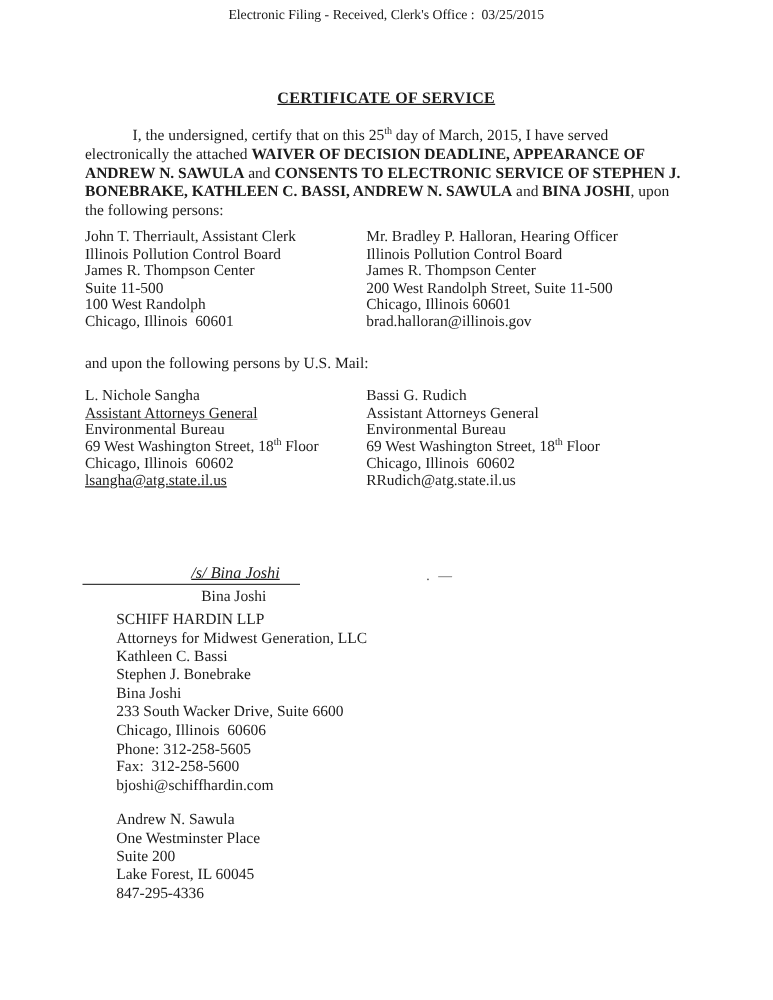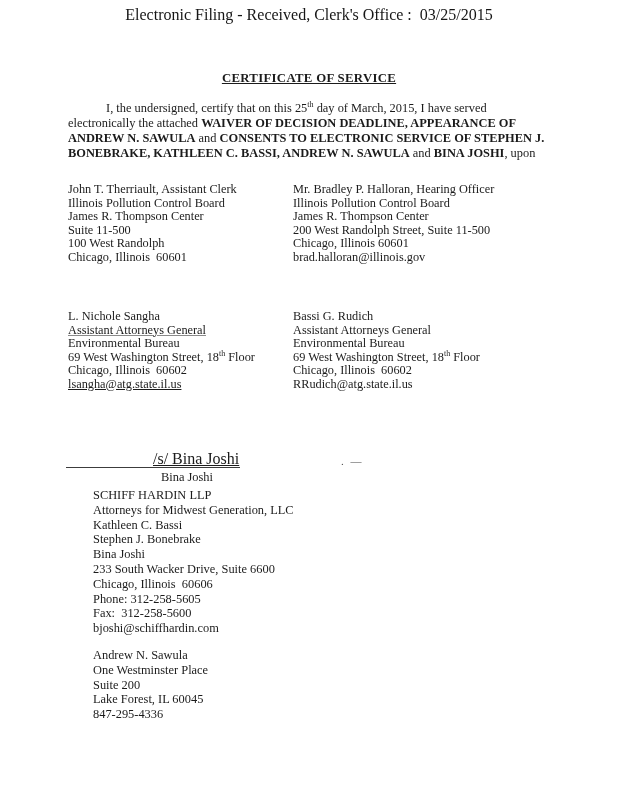--- a/index.html
+++ b/index.html
@@ -6,21 +6,21 @@
   body{
     width:618px;height:800px;background:#ffffff;
     font-family:"Liberation Serif","DejaVu Serif",serif;
     color:#1b1b1b;
     -webkit-font-smoothing:antialiased;
   }
   .page{position:relative;width:618px;height:800px;background:#ffffff;overflow:hidden;}
 
   .filing-hdr{
     position:absolute;top:6px;left:0;width:100%;
-    text-align:center;font-size:16px;color:#161616;
+    text-align:center;font-size:11px;color:#161616;
   }
   .doc-title{
     position:absolute;top:71px;left:0;width:100%;
     text-align:center;font-weight:bold;font-size:12.8px;
     letter-spacing:.3px;text-decoration:underline;
   }
   .intro{
     position:absolute;top:101px;left:68px;width:490px;
     font-size:12.4px;line-height:15.1px;
   }
@@ -39,21 +39,21 @@
   .usmail{top:310px;align-items:flex-end;}
   .u{text-decoration:underline;}
   .u-faint{text-decoration:underline;text-decoration-color:#8a8a8a;}
 
   .sig-rule{
     position:absolute;left:66px;top:467px;width:174px;
     border-top:1.3px solid #3c3c3c;height:0;
   }
   .sig-script{
     position:absolute;left:153px;top:450px;
-    font-size:16px;text-decoration:underline;
+    font-size:13px;font-style:italic;text-decoration:underline;
   }
   .sig-stray{
     position:absolute;left:341px;top:455px;
     font-size:11px;color:#4d4d4d;letter-spacing:2px;
   }
   .sig-name{
     position:absolute;left:161px;top:470px;font-size:12.4px;font-weight:500;
   }
 
   .addr-block{position:absolute;left:68px;font-size:12.4px;margin-left:25px;}
@@ -68,20 +68,21 @@
 
   <div class="filing-hdr">Electronic Filing - Received, Clerk's Office :&nbsp; 03/25/2015</div>
 
   <div class="doc-title">CERTIFICATE OF SERVICE</div>
 
   <div class="intro">
     <div class="indent"><span>I, the undersigned, certify that on this 25</span><sup>th</sup><span> day of March, 2015, I have served</span></div>
     <div><span>electronically the attached </span><span class="b">WAIVER OF DECISION DEADLINE, APPEARANCE OF</span></div>
     <div><span class="b">ANDREW N. SAWULA</span><span> and </span><span class="b">CONSENTS TO ELECTRONIC SERVICE OF STEPHEN J.</span></div>
     <div><span class="b">BONEBRAKE, KATHLEEN C. BASSI, ANDREW N. SAWULA</span><span> and </span><span class="b">BINA JOSHI</span><span>, upon</span></div>
+    <div><span>the following persons:</span></div>
   </div>
 
   <div class="cols svc">
     <div class="col-l">
       <div class="ln">John T. Therriault, Assistant Clerk</div>
       <div class="ln">Illinois Pollution Control Board</div>
       <div class="ln">James R. Thompson Center</div>
       <div class="ln">Suite 11-500</div>
       <div class="ln">100 West Randolph</div>
       <div class="ln">Chicago, Illinois&nbsp; 60601</div>
@@ -89,20 +90,21 @@
     <div class="col-r">
       <div class="ln">Mr. Bradley P. Halloran, Hearing Officer</div>
       <div class="ln">Illinois Pollution Control Board</div>
       <div class="ln">James R. Thompson Center</div>
       <div class="ln">200 West Randolph Street, Suite 11-500</div>
       <div class="ln">Chicago, Illinois 60601</div>
       <div class="ln">brad.halloran@illinois.gov</div>
     </div>
   </div>
 
+  <div class="usmail-intro">and upon the following persons by U.S. Mail:</div>
 
   <div class="cols usmail">
     <div class="col-l">
       <div class="ln">L. Nichole Sangha</div>
       <div class="ln u-faint">Assistant Attorneys General</div>
       <div class="ln">Environmental Bureau</div>
       <div class="ln"><span>69 West Washington Street, 18</span><sup>th</sup><span> Floor</span></div>
       <div class="ln">Chicago, Illinois&nbsp; 60602</div>
       <div class="ln u">lsangha@atg.state.il.us</div>
     </div>

